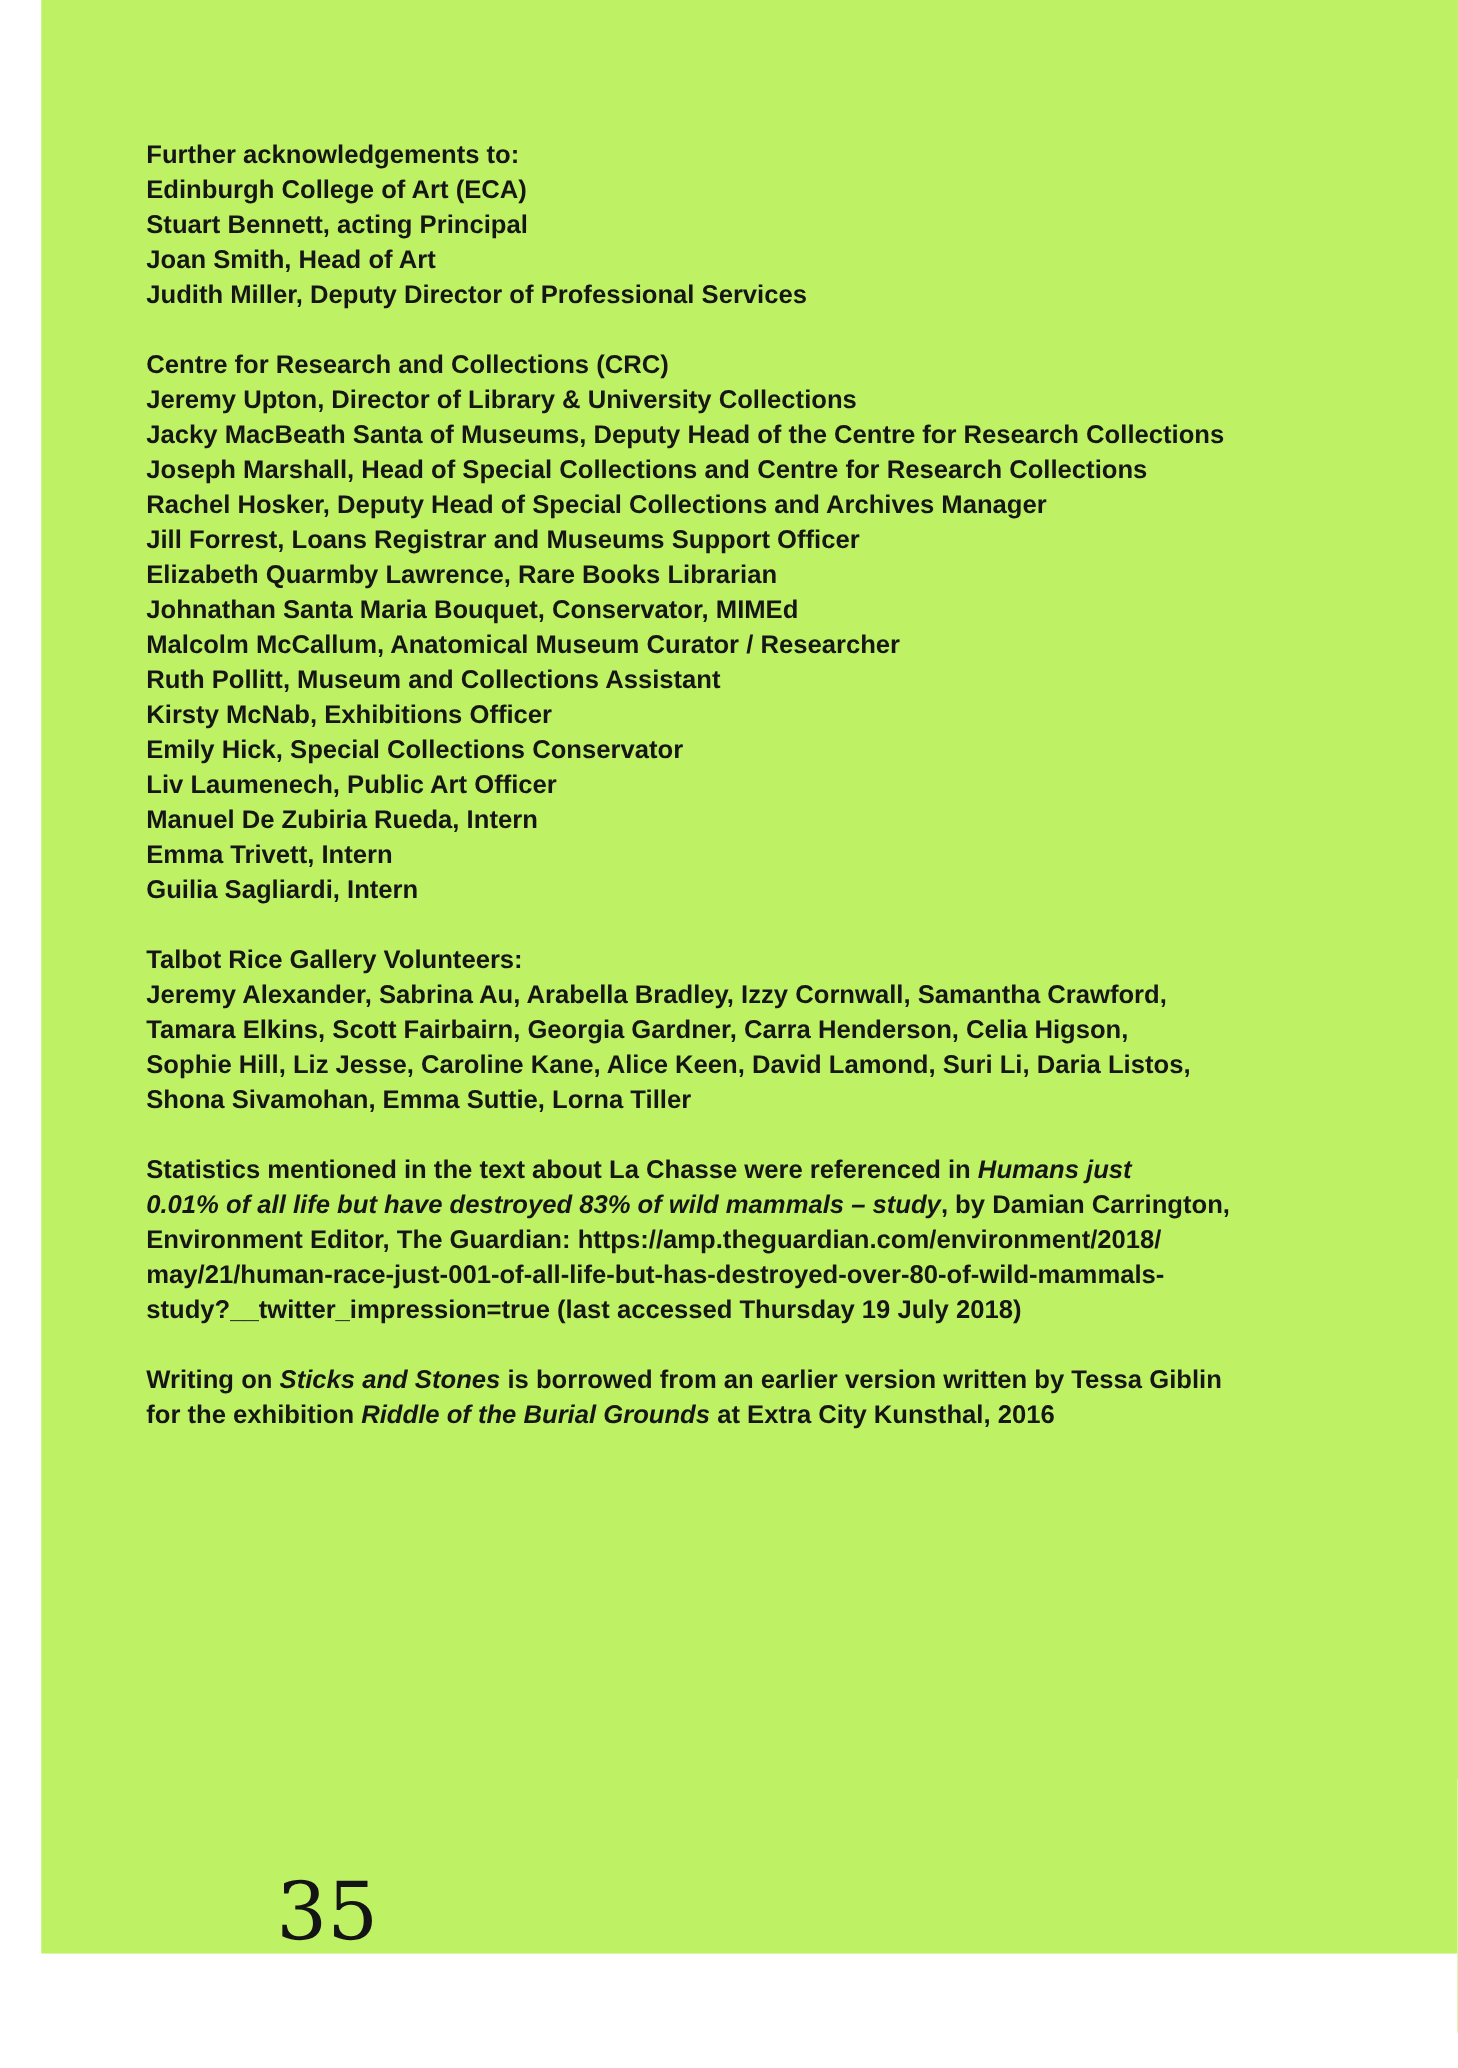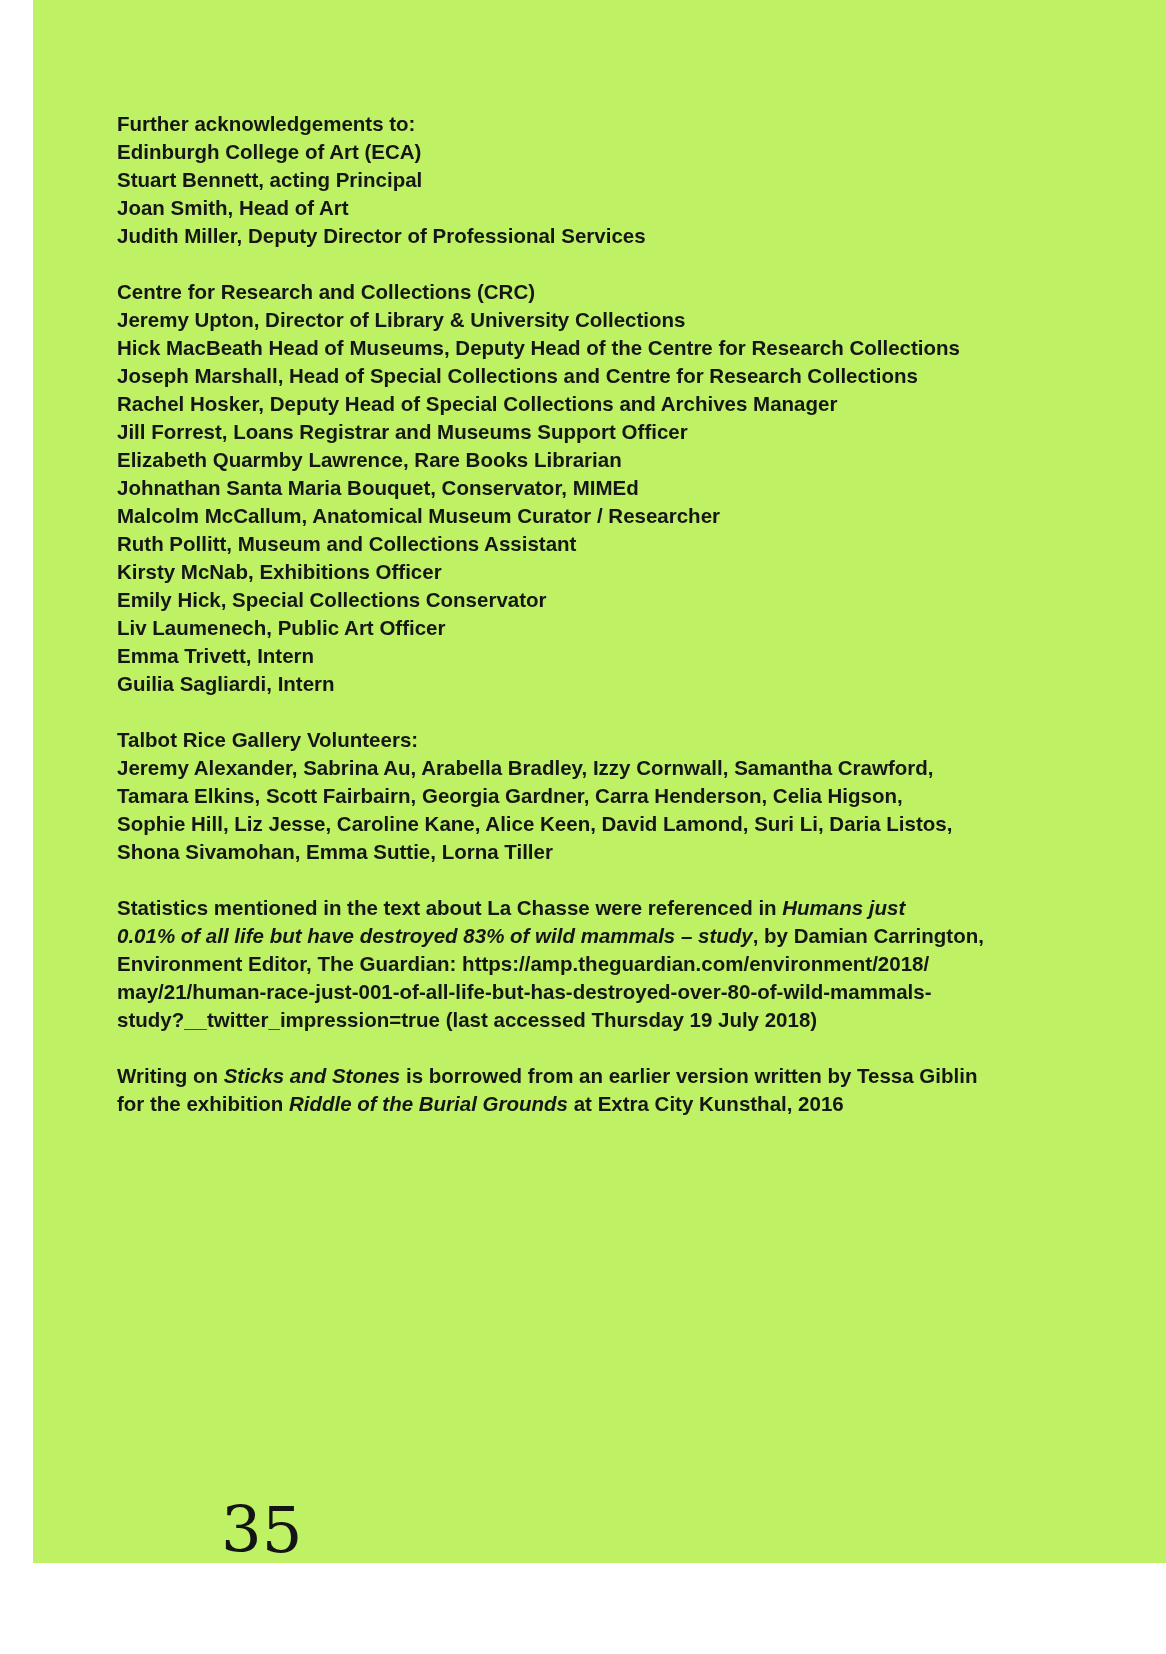--- a/index.html
+++ b/index.html
@@ -57,31 +57,32 @@
     <div class="block">
         <div class="line"><span>Further acknowledgements to:</span></div>
         <div class="line"><span>Edinburgh College of Art (ECA)</span></div>
         <div class="line"><span>Stuart Bennett, acting Principal</span></div>
         <div class="line"><span>Joan Smith, Head of Art</span></div>
         <div class="line"><span>Judith Miller, Deputy Director of Professional Services</span></div>
       </div>
     <div class="block">
         <div class="line"><span>Centre for Research and Collections (CRC)</span></div>
         <div class="line"><span>Jeremy Upton, Director of Library &amp; University Collections</span></div>
-        <div class="line"><span>Hick MacBeath Head of Museums, Deputy Head of the Centre for Research Collections</span></div>
+        <div class="line"><span>Jacky MacBeath Santa of Museums, Deputy Head of the Centre for Research Collections</span></div>
         <div class="line"><span>Joseph Marshall, Head of Special Collections and Centre for Research Collections</span></div>
         <div class="line"><span>Rachel Hosker, Deputy Head of Special Collections and Archives Manager</span></div>
         <div class="line"><span>Jill Forrest, Loans Registrar and Museums Support Officer</span></div>
         <div class="line"><span>Elizabeth Quarmby Lawrence, Rare Books Librarian</span></div>
         <div class="line"><span>Johnathan Santa Maria Bouquet, Conservator, MIMEd</span></div>
         <div class="line"><span>Malcolm McCallum, Anatomical Museum Curator / Researcher</span></div>
         <div class="line"><span>Ruth Pollitt, Museum and Collections Assistant</span></div>
         <div class="line"><span>Kirsty McNab, Exhibitions Officer</span></div>
         <div class="line"><span>Emily Hick, Special Collections Conservator</span></div>
         <div class="line"><span>Liv Laumenech, Public Art Officer</span></div>
+        <div class="line"><span>Manuel De Zubiria Rueda, Intern</span></div>
         <div class="line"><span>Emma Trivett, Intern</span></div>
         <div class="line"><span>Guilia Sagliardi, Intern</span></div>
       </div>
     <div class="block">
         <div class="line"><span>Talbot Rice Gallery Volunteers:</span></div>
         <div class="line"><span>Jeremy Alexander, Sabrina Au, Arabella Bradley, Izzy Cornwall, Samantha Crawford,</span></div>
         <div class="line"><span>Tamara Elkins, Scott Fairbairn, Georgia Gardner, Carra Henderson, Celia Higson,</span></div>
         <div class="line"><span>Sophie Hill, Liz Jesse, Caroline Kane, Alice Keen, David Lamond, Suri Li, Daria Listos,</span></div>
         <div class="line"><span>Shona Sivamohan, Emma Suttie, Lorna Tiller</span></div>
       </div>

